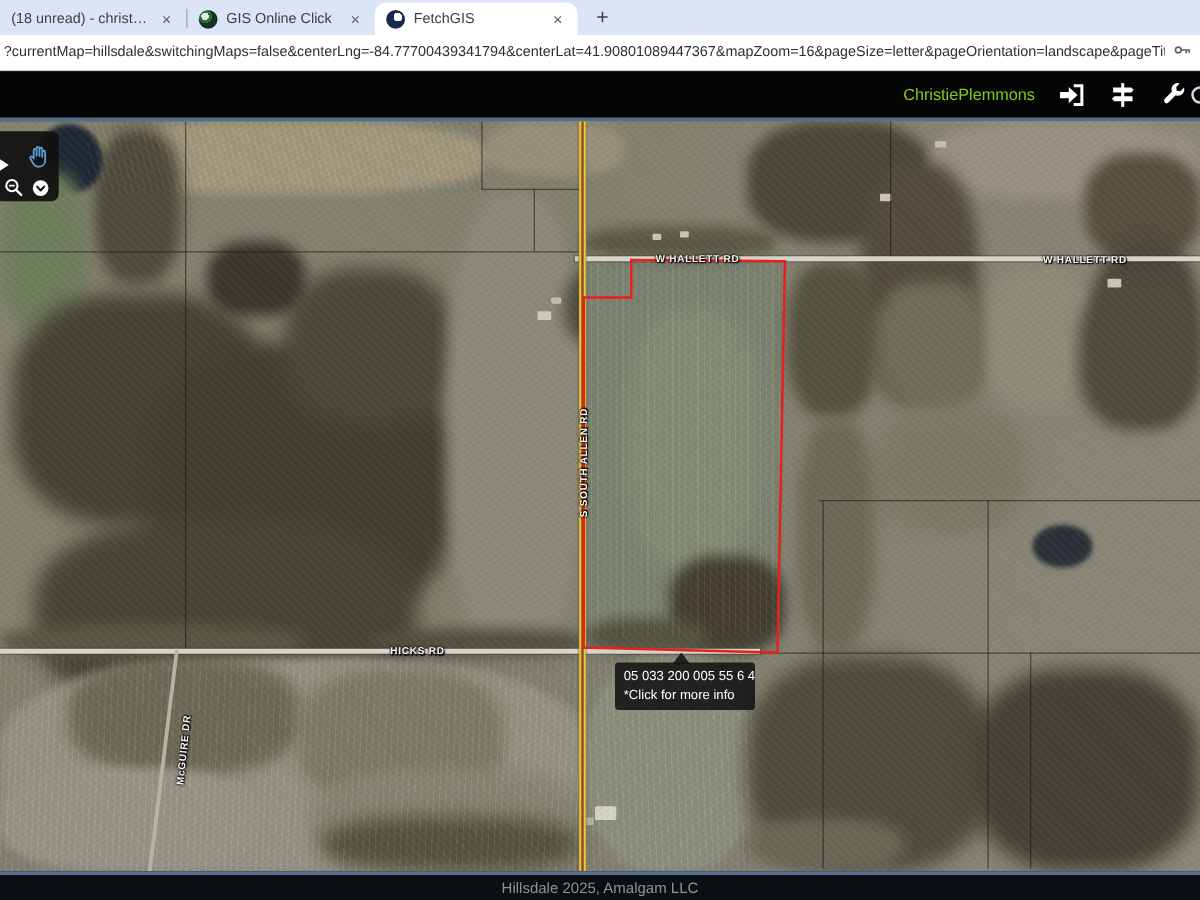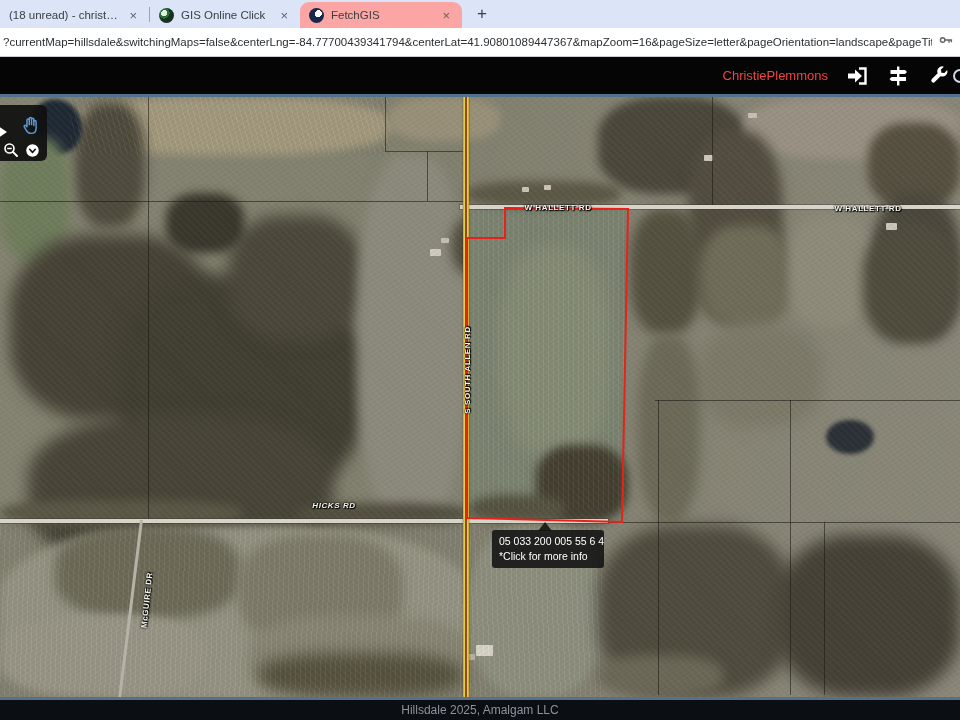--- a/index.html
+++ b/index.html
@@ -7,21 +7,21 @@
     font-family:"Liberation Sans", sans-serif; background:#000; }
   #stage { position:relative; width:960px; height:720px; overflow:hidden; }
 
   
   .tabbar { position:absolute; left:0; top:0; width:960px; height:28px;
     background:#dbe5f7; display:flex; align-items:flex-end; }
   .tab { height:26px; display:flex; align-items:center; gap:7px;
     padding:0 9px; font-size:11.5px; color:#3c4043; position:relative; }
   .tab.inactive { width:150px; }
   .tab.inactive.first { width:149px; }
-  .tab.active { width:162px; background:#fca5a5; border-radius:9px 9px 0 0; }
+  .tab.active { width:162px; background:#ffffff; border-radius:9px 9px 0 0; }
   .tab-label { flex:1 1 auto; white-space:nowrap; overflow:hidden;
     text-overflow:ellipsis; }
   .tab-close { flex:0 0 auto; font-size:13px; color:#5f6368; line-height:1;
     padding:1px 3px; border-radius:50%; }
   .favicon { flex:0 0 auto; width:15px; height:15px; border-radius:50%; }
   .favicon.gis { background:radial-gradient(circle at 34% 34%, #dfeede 0 3px, #2e6b3a 3px 5.5px, #17321f 5.5px); }
   .favicon.fetch { background:radial-gradient(circle at 62% 38%, #ffffff 0 3.5px, #17294d 3.5px); }
   .tab-divider { width:1px; height:15px; background:#9aa4b8; align-self:center; }
   .newtab { width:24px; height:24px; margin-left:8px; align-self:center;
     font-size:17px; color:#3c4043; display:flex; align-items:center;
@@ -33,21 +33,21 @@
     align-items:center; padding:0 6px 0 3px; }
   .url-text { flex:1 1 auto; font-size:11.5px; color:#2b2f33;
     white-space:nowrap; overflow:hidden; }
   .key-icon { flex:0 0 auto; margin-left:6px; }
 
   
   .appbar { position:absolute; left:0; top:57px; width:960px; height:40px;
     background:#050505; border-bottom:3px solid #50708d; display:flex;
     align-items:center; justify-content:flex-end; gap:17px;
     padding-right:10px; overflow:hidden; }
-  .username { color:#ef4444; font-size:13px; }
+  .username { color:#84cc16; font-size:13px; }
   .appbar svg { display:block; }
   .edge-sliver { position:absolute; right:-7px; top:12px; width:14px;
     height:14px; border-radius:50%; border:2px solid #cfd8ea; }
 
   
   .map { position:absolute; left:0; top:97px; width:960px; height:600px;
     overflow:hidden; background:linear-gradient(105deg,#87857358 0,#817f6d 40%,#8a8779 100%), #83816f; }
   .layer { position:absolute; left:0; top:0; width:960px; height:600px; }
   .noise { background:
     repeating-linear-gradient(45deg, rgba(255,255,255,.028) 0 2px, transparent 2px 5px),
@@ -223,21 +223,21 @@
     <div class="road-yellow" style="left:463px; top:0; height:600px;">
       <span class="centerline"></span>
     </div>
 
     <svg class="parcel-svg" width="960" height="600" viewBox="0 0 960 600">
       <polygon points="505,111 628,112 622,425 467,421 467,141 505,141" fill="none" stroke="#e8211b" stroke-width="2"></polygon>
     </svg>
 
     <span class="road-label" style="left:558px; top:110px;">W HALLETT RD</span>
     <span class="road-label" style="left:868px; top:111px;">W HALLETT RD</span>
-    <span class="road-label" style="left:334px; top:408px;font-style:italic;">HICKS RD</span>
+    <span class="road-label" style="left:334px; top:424px;">HICKS RD</span>
     <span class="road-label vert" style="left:467px; top:273px;">S SOUTH ALLEN RD</span>
     <span class="road-label vert-mcg" style="left:147px; top:503px;">McGUIRE DR</span>
 
     <div class="tooltip-caret"></div>
     <div class="tooltip">
       <div>05 033 200 005 55 6 4</div>
       <div>*Click for more info</div>
     </div>
 
     <div class="toolpanel">

